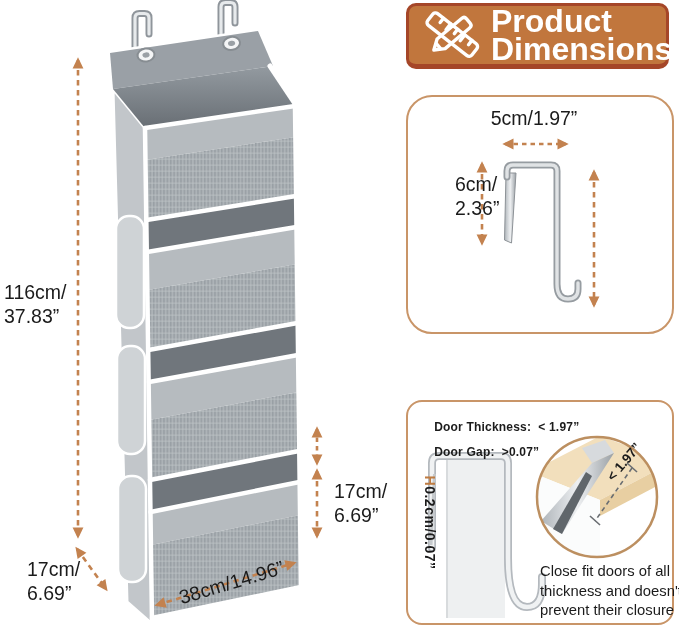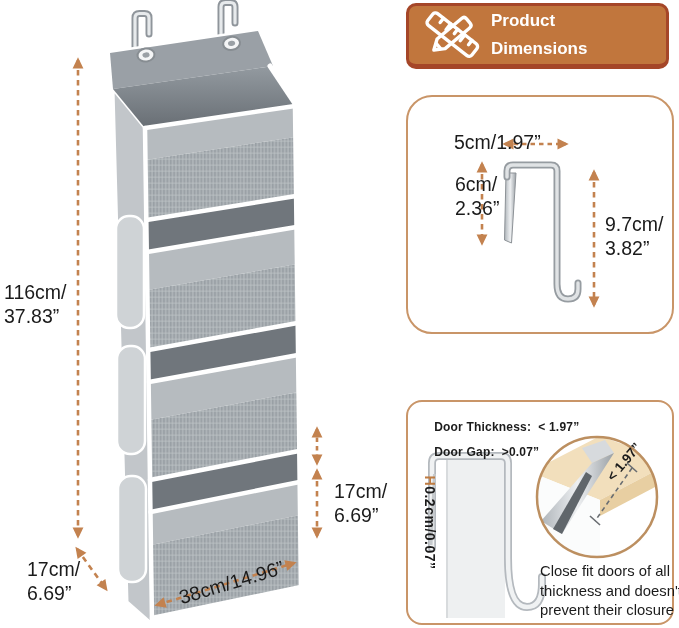--- a/index.html
+++ b/index.html
@@ -5,26 +5,26 @@
   html,body{margin:0;padding:0;background:#fff;}
   #stage{position:relative;width:679px;height:628px;background:#fff;overflow:hidden;
          font-family:"Liberation Sans",sans-serif;color:#1b1b1b;}
   .abs{position:absolute;}
   .dim{font-size:19.5px;line-height:24px;white-space:pre;color:#1b1b1b;z-index:4;}
   #overlay{position:absolute;left:0;top:0;z-index:3;pointer-events:none;}
   
   #header-box{left:406px;top:3px;width:257px;height:58px;background:#c1763d;
               border:3px solid #a54628;border-bottom-width:5px;border-radius:10px;
               display:flex;align-items:center;z-index:1;}
-  #header-text{color:#fff;font-size:17px;font-weight:700;line-height:28.5px;margin-left:6px;}
+  #header-text{color:#fff;font-size:32px;font-weight:700;line-height:28.5px;margin-left:6px;}
   #hook-box{left:406px;top:95px;width:264px;height:235px;border:2.5px solid #c99568;
             border-radius:26px;background:#fff;z-index:1;}
   #door-box{left:406px;top:400px;width:264px;height:221px;border:2.5px solid #c99568;
             border-radius:16px;background:#fff;z-index:1;}
-  #dim-hook-width{left:454px;top:106px;width:160px;text-align:left;margin-top:24px;}
+  #dim-hook-width{left:454px;top:106px;width:160px;text-align:center;}
   #dim-hook-back{left:438px;top:172px;margin-left:17px;}
   #dim-hook-front{left:605px;top:212px;}
   #dim-height{left:4px;top:280px;}
   #dim-depth{left:27px;top:557px;}
   #dim-width{left:176px;top:586px;transform:rotate(-16.5deg);transform-origin:0 0;z-index:4;}
   #dim-pocket{left:331px;top:422px;}
   #dim-bpocket{left:334px;top:479px;}
   .doorline{font-size:12px;font-weight:600;letter-spacing:.2px;white-space:pre;z-index:4;}
   #door-thickness{left:420px;top:406px;}
   #door-gap{left:420px;top:431px;}
@@ -191,22 +191,20 @@
 37.83”</div>
   <div class="abs dim" id="dim-depth">17cm/
 6.69”</div>
   <div class="abs dim" id="dim-width">38cm/14.96”</div>
   <div class="abs dim" id="dim-bpocket">17cm/
 6.69”</div>
 
   <div class="abs dim" id="dim-hook-width">5cm/1.97”</div>
   <div class="abs dim" id="dim-hook-back">6cm/
 2.36”</div>
-  <div class="abs dim" id="dim-hook-front">9.7cm/
-3.82”</div>
 
   <div class="abs doorline" id="door-thickness">
     <span>Door Thickness:</span><span>  </span><span>&lt; 1.97”</span>
   </div>
   <div class="abs doorline" id="door-gap">
     <span>Door Gap:</span><span>  </span><span>&gt;0.07”</span>
   </div>
   <div class="abs" id="vlabel">
     <span class="h">H</span><span>0.2cm/0.07”</span>
   </div>

